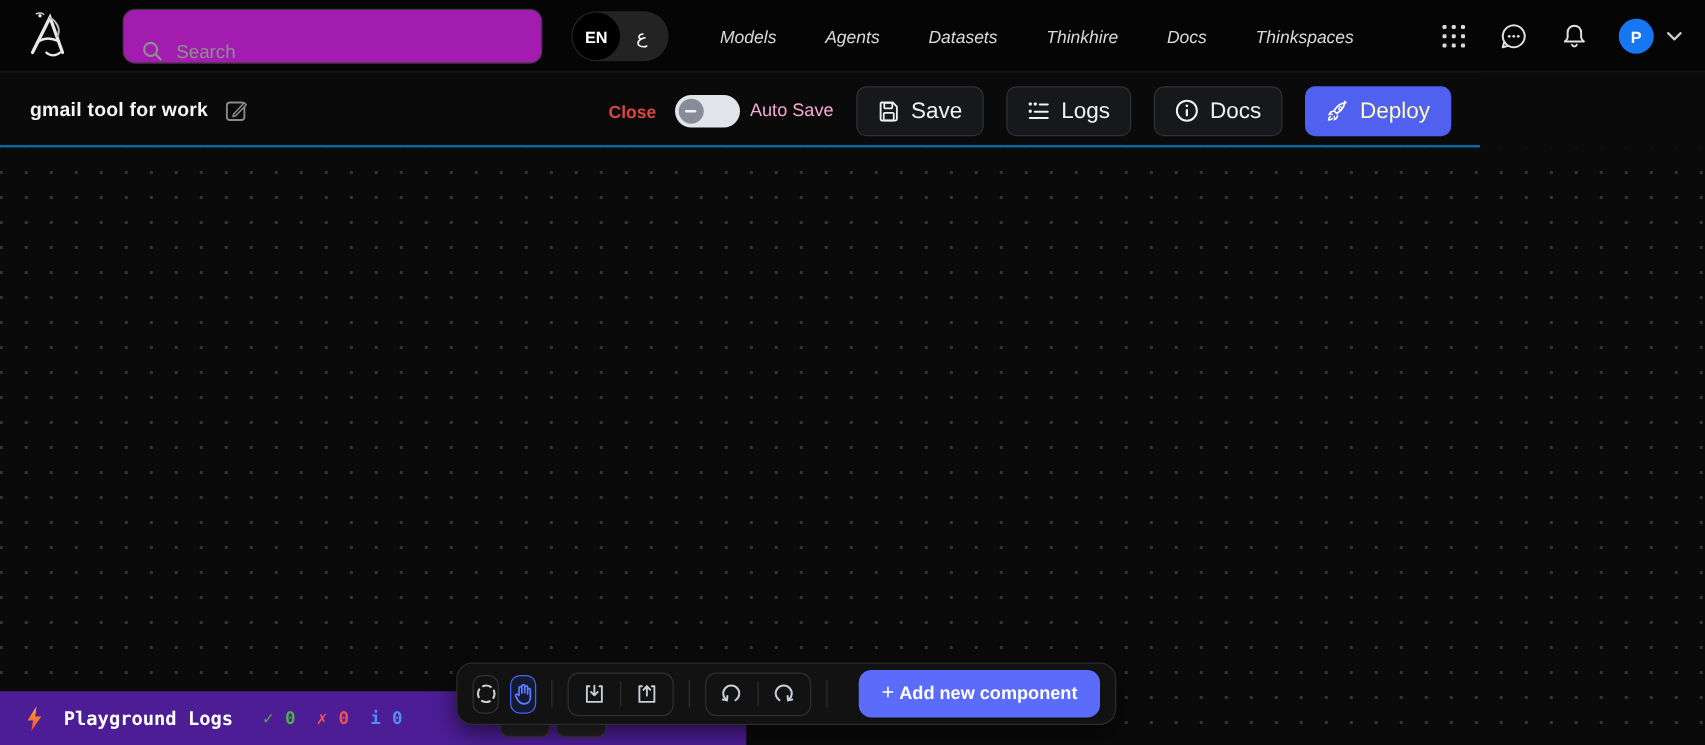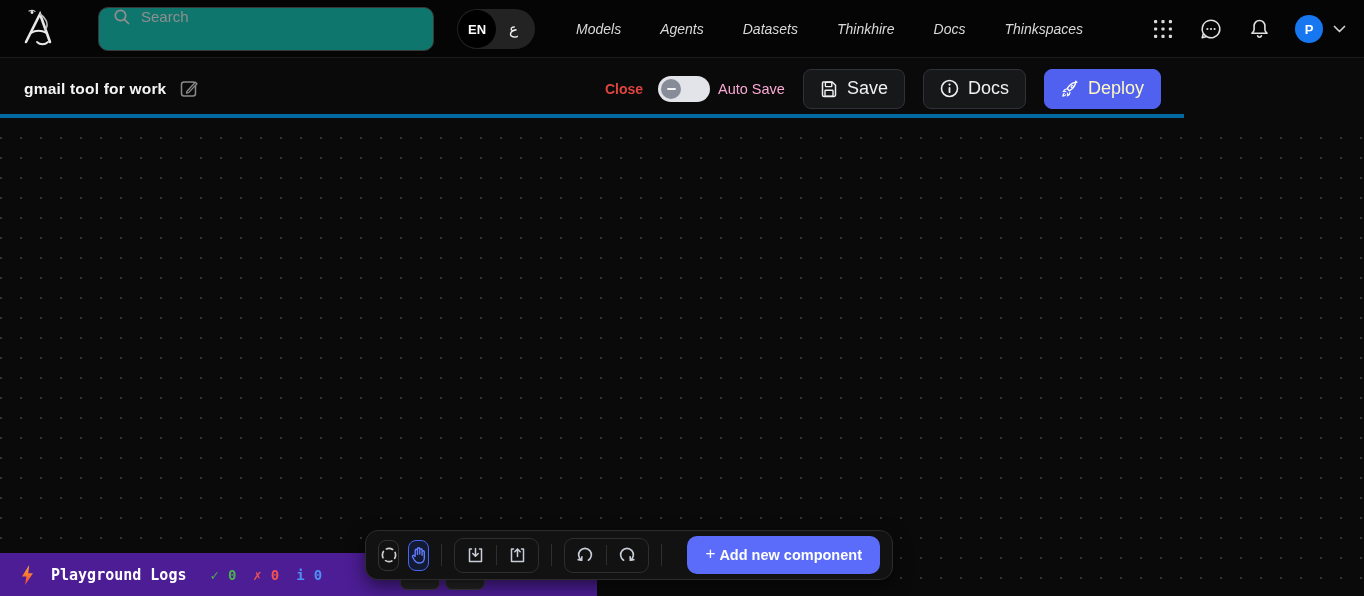--- a/index.html
+++ b/index.html
@@ -5,40 +5,40 @@
   * { margin:0; padding:0; box-sizing:border-box; }
   html,body { width:1364px; height:596px; overflow:hidden; background:#0a0a0a;
     font-family:"Liberation Sans", sans-serif; }
   .stage { position:relative; width:1364px; height:596px; background:#0a0a0a; overflow:hidden; }
 
   
   .navbar { position:absolute; left:0; top:0; width:1364px; height:58px; background:#050505;
     border-bottom:1px solid #1b1b1b; }
   .logo { position:absolute; left:16px; top:7px; width:44px; height:44px; display:flex;
     align-items:center; justify-content:center; }
-  .search { position:absolute; left:98px; top:7px; width:336px; height:44px; background:#0f766e;
-    border:1px solid #383838; border-radius:10px; display:flex; align-items:flex-start; padding:0 14px; gap:10px; }
+  .search { position:absolute; left:98px; top:7px; width:336px; height:44px; background:#a21caf;
+    border:1px solid #383838; border-radius:10px; display:flex; align-items:flex-end; padding:0 14px; gap:10px; }
   .search input { flex:1; background:transparent; border:none; outline:none; color:#cfcfcf;
     font-size:15px; font-family:"Liberation Sans", sans-serif; }
   .search input::placeholder { color:#8f8f8f; }
   .lang-pill { position:absolute; left:457px; top:9px; width:78px; height:40px; background:#232323;
     border-radius:20px; display:flex; align-items:center; cursor:pointer; }
   .lang-en { width:38px; height:38px; margin-left:1px; background:#000; border-radius:50%;
     color:#fff; font-weight:bold; font-size:13px; display:flex; align-items:center; justify-content:center; }
   .lang-ar { flex:1; text-align:center; color:#f2f2f2; font-size:15px; padding-right:4px; }
   .nav-links { position:absolute; left:576px; top:0; height:58px; display:flex; align-items:center; gap:39px;font-style:italic; }
   .nav-link { color:#d9d9d9; font-size:14px; cursor:pointer; white-space:nowrap; }
   .nav-icons { position:absolute; right:18px; top:0; height:58px; display:flex; align-items:center; }
   .icon-btn { display:flex; align-items:center; justify-content:center; cursor:pointer; }
   .avatar { width:28px; height:28px; border-radius:50%; background:#1677f0; color:#fff;
     font-size:13px; font-weight:bold; display:flex; align-items:center; justify-content:center; }
 
   
   .header { position:absolute; left:0; top:59px; width:1184px; height:59px; background:#0a0a0a;
-    border-bottom:4px solid #0369a1; }
+    border-bottom:2px solid #0369a1; }
   .doc-title-wrap { position:absolute; left:24px; top:0; height:59px; display:flex; align-items:center; gap:14px; }
   .doc-title { color:#f5f5f5; font-size:15.5px; font-weight:600; letter-spacing:.2px; }
   .header-actions { position:absolute; right:23px; top:0; height:59px; display:flex; align-items:center; }
   .close-link { color:#e0443f; font-size:14px; font-weight:600; margin-right:15px; cursor:pointer; }
   .toggle { width:52px; height:26px; background:#e2e4e9; border-radius:13px; position:relative;
     cursor:pointer; margin-right:8px; }
   .toggle-knob { position:absolute; left:3px; top:3px; width:20px; height:20px; background:#878d98;
     border-radius:50%; display:flex; align-items:center; justify-content:center; }
   .toggle-knob::after { content:""; width:9px; height:2px; background:#f2f2f2; border-radius:1px; }
   .autosave-label { color:#f9a8d4; font-size:14.5px; margin-right:18px; }
@@ -182,20 +182,33 @@
 
       <button class="hbtn">
         <svg width="18" height="18" viewBox="0 0 18 18">
           <path d="M3 2 h9.2 L15.5 5.3 V15 a1.5 1.5 0 0 1 -1.5 1.5 H4 A1.5 1.5 0 0 1 2.5 15 V3.5 A1.5 1.5 0 0 1 3 2 Z" fill="none" stroke="#f0f0f0" stroke-width="1.5" stroke-linejoin="round"></path>
           <rect x="5.4" y="2.2" width="6.4" height="4.4" rx=".7" fill="none" stroke="#f0f0f0" stroke-width="1.4"></rect>
           <rect x="5" y="10.2" width="8" height="6" rx=".7" fill="none" stroke="#f0f0f0" stroke-width="1.4"></rect>
         </svg>
         <span>Save</span>
       </button>
 
+      <button class="hbtn">
+        <svg width="18" height="16" viewBox="0 0 18 16">
+          <g fill="#f0f0f0">
+            <rect x="1" y="1" width="2.4" height="2.4" rx=".6"></rect>
+              <rect x="5" y="1" width="2.4" height="2.4" rx=".6"></rect>
+            <rect x="9" y="1.7" width="8" height="1.6" rx=".8"></rect>
+            <rect x="1" y="6.8" width="2.4" height="2.4" rx=".6"></rect>
+            <rect x="5" y="7.5" width="12" height="1.6" rx=".8"></rect>
+            <rect x="1" y="12.6" width="16" height="1.6" rx=".8"></rect>
+          </g>
+        </svg>
+        <span>Logs</span>
+      </button>
 
       <button class="hbtn">
         <svg width="19" height="19" viewBox="0 0 19 19">
           <circle cx="9.5" cy="9.5" r="8" fill="none" stroke="#f0f0f0" stroke-width="1.6"></circle>
           <circle cx="9.5" cy="5.6" r="1.1" fill="#f0f0f0"></circle>
           <rect x="8.6" y="8.1" width="1.8" height="6" rx=".9" fill="#f0f0f0"></rect>
         </svg>
         <span>Docs</span>
       </button>
 

